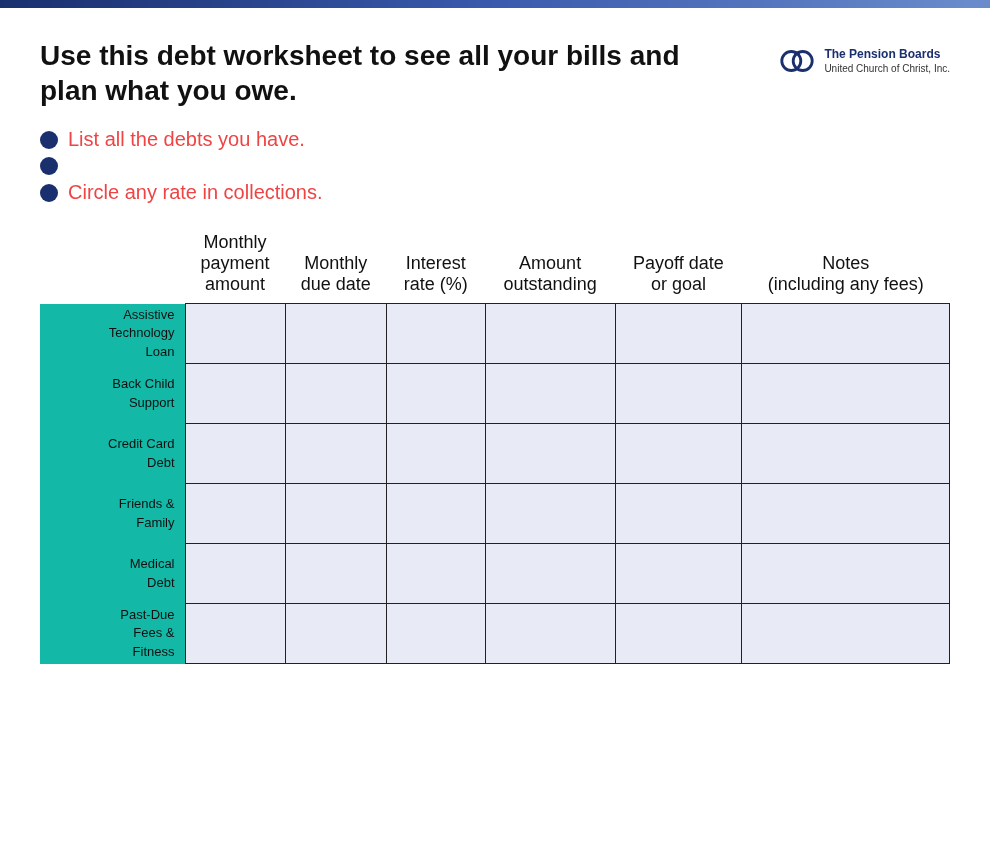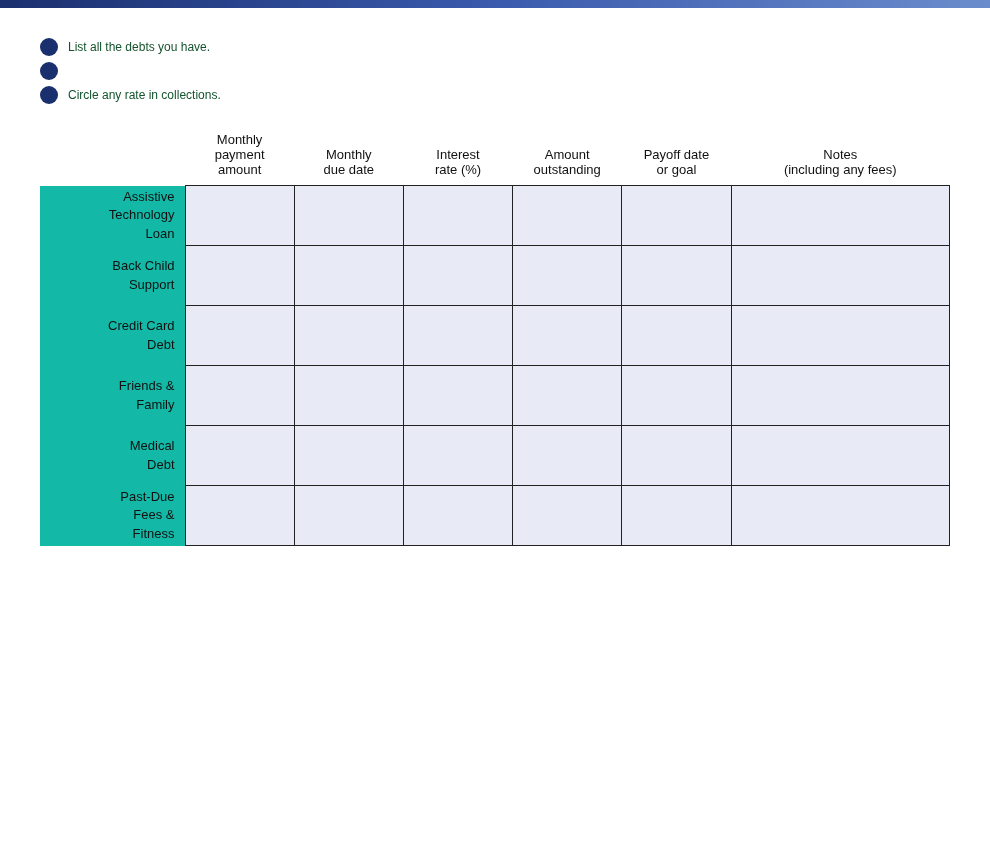--- a/index.html
+++ b/index.html
@@ -70,22 +70,22 @@
     }
 
     .instructions {
       list-style: none;
       margin-bottom: 24px;
     }
 
     .instructions li {
       display: flex;
       align-items: center;
-      font-size: 12px;
-      color: #14532d;
+      font-size: 20px;
+      color: #ef4444;
       margin-bottom: 6px;
     }
 
     .bullet-dot {
       display: inline-block;
       width: 18px;
       height: 18px;
       border-radius: 50%;
       background: #1a2f6e;
       margin-right: 10px;
@@ -108,21 +108,21 @@
       padding-right: 8px;
       vertical-align: middle;
       background: #fff;
       border: none;
     }
 
     .debt-table th.col-header {
       vertical-align: bottom;
       padding: 4px 6px 8px 6px;
       font-weight: normal;
-      font-size: 13px;
+      font-size: 18px;
       color: #111;
       background: #fff;
       border: none;
     }
 
     .debt-table td.data-cell {
       background: #e8eaf6;
       border: 1px solid #222;
       height: 60px;
       min-width: 80px;
@@ -156,20 +156,34 @@
       font-weight: normal;
       color: #111;
     }
   </style>
 </head>
 <body>
 
 <div class="top-bar"></div>
 
 <div class="page-content">
+  <div class="header-section">
+    <h1 class="main-title">Use this debt worksheet to see all your bills and plan what you owe.</h1>
+    <div class="logo-area">
+      <svg class="logo-icon" viewBox="0 0 40 40" xmlns="http://www.w3.org/2000/svg">
+        <circle cx="14" cy="20" r="10" fill="none" stroke="#1a2f6e" stroke-width="3"></circle>
+        <circle cx="26" cy="20" r="10" fill="none" stroke="#1a2f6e" stroke-width="3"></circle>
+        <rect x="17" y="10" width="6" height="4" rx="1" fill="#1a2f6e"></rect>
+      </svg>
+      <div class="logo-text-block">
+        <span>The Pension Boards</span>
+        <span class="logo-sub">United Church of Christ, Inc.</span>
+      </div>
+    </div>
+  </div>
 
   <ul class="instructions">
     <li>
       <span class="bullet-dot"></span>
       <span>List all the debts you have.</span>
     </li>
     <li>
       <span class="bullet-dot"></span>
     </li>
     <li>

